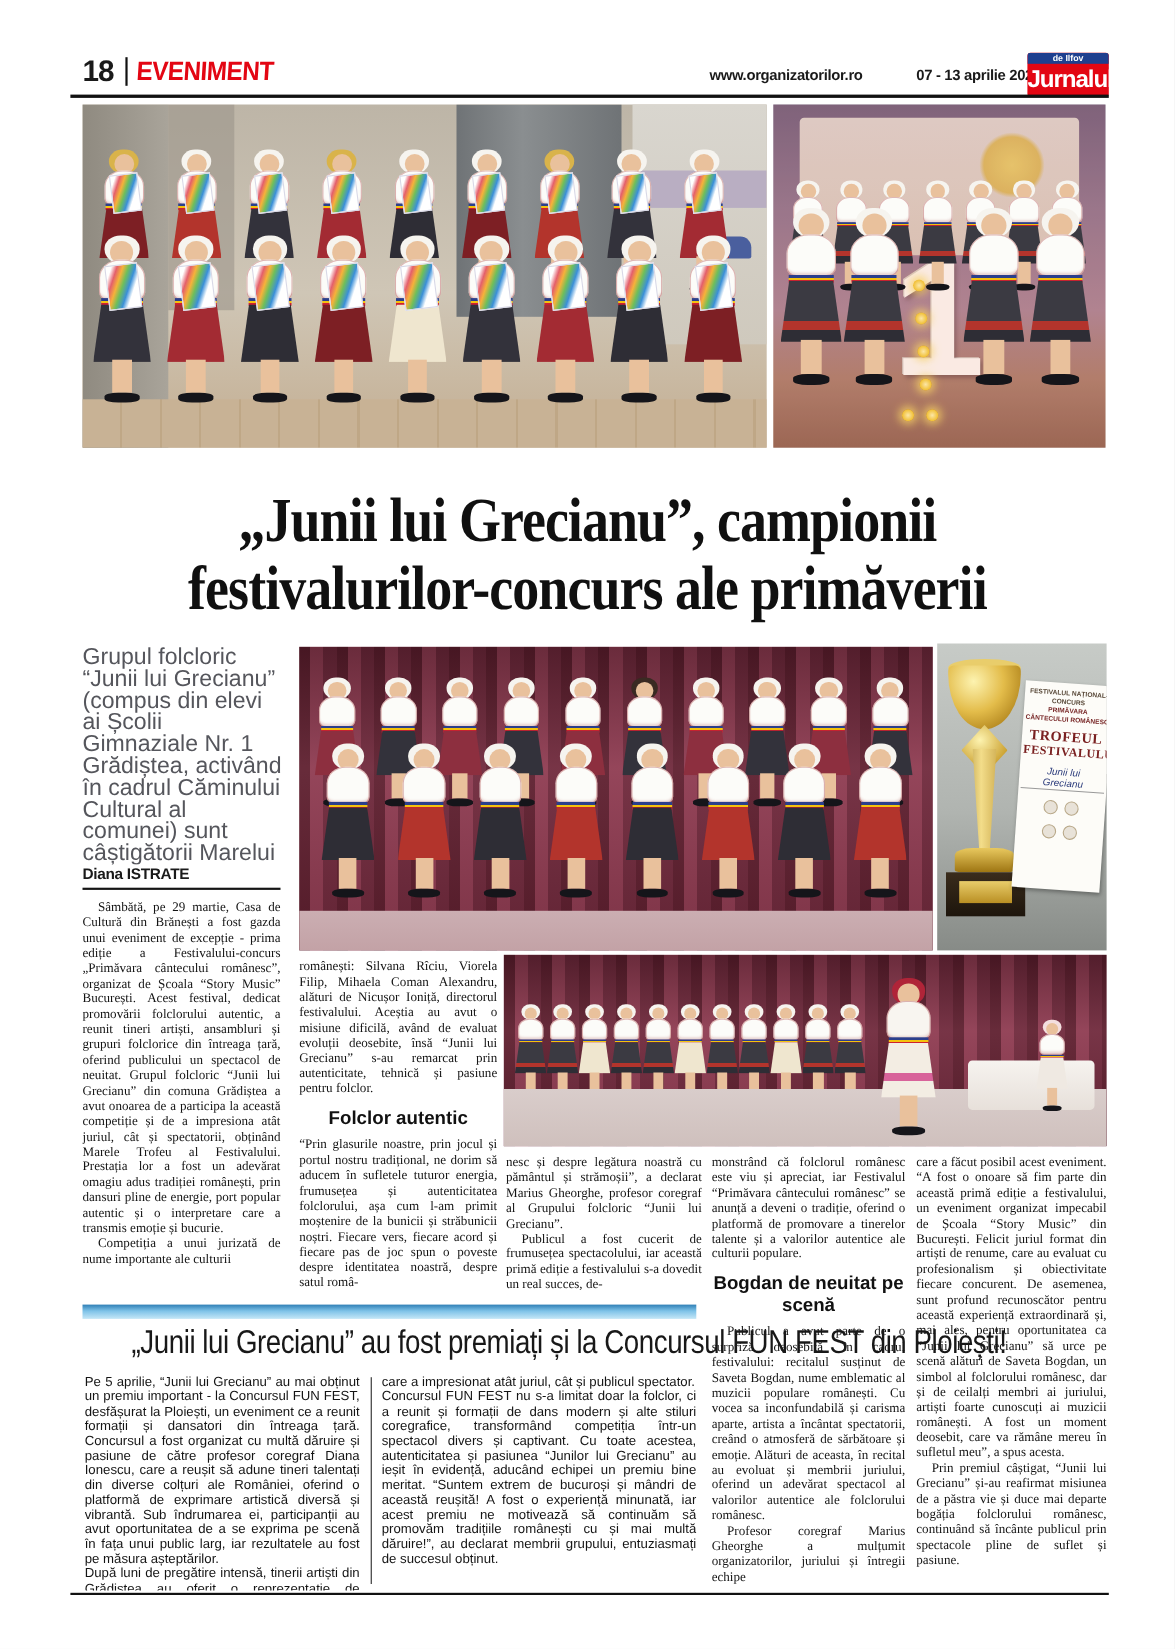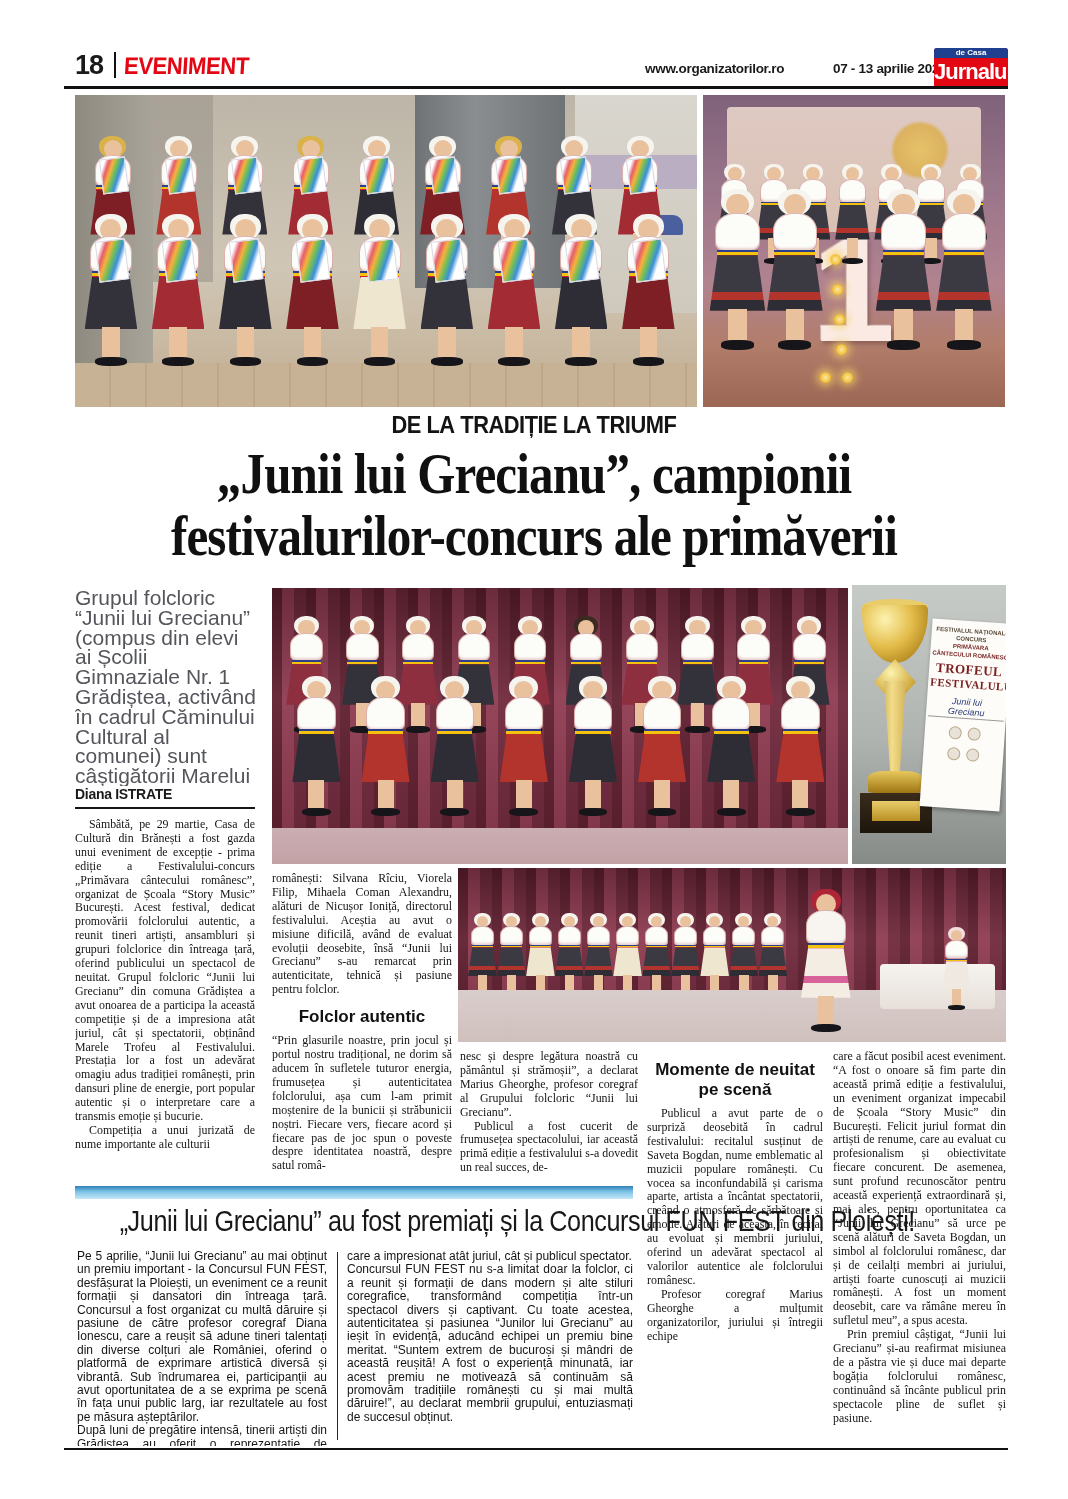--- a/index.html
+++ b/index.html
@@ -85,21 +85,21 @@
 <body>
 
 <div class="page">
 
   <div class="abs pagenum" style="left:75px;top:50px;">18</div>
   <div class="abs hdr-divider" style="left:114px;top:52px;height:26px;"></div>
   <div class="abs section-label" style="left:124px;top:52px;">EVENIMENT</div>
   <div class="abs hdr-small" style="left:645px;top:61px;">www.organizatorilor.ro</div>
   <div class="abs hdr-small" style="left:833px;top:61px;">07 - 13 aprilie 2025</div>
   <div class="abs logo-box" style="left:934px;top:48px;width:74px;height:40px;">
-    <span class="logo-top">de Casa</span>
+    <span class="logo-top">de Ilfov</span>
     <span class="logo-main">Jurnalul</span>
   </div>
   <div class="abs hdr-rule" style="left:64px;top:86px;width:944px;height:3px;"></div>
 
   <div class="abs photo" id="photo1" style="left:75px;top:95px;width:622px;height:312px;
        background:linear-gradient(180deg,#bdb5a7 0%,#cfc6b6 55%,#c9b9a2 80%,#c2ad92 100%);">
     <div class="abs" style="left:0;top:0;width:78px;height:100%;background:linear-gradient(90deg,#8f8a80,#a9a49a);"></div>
     <div class="abs" style="left:78px;top:0;width:60px;height:60%;background:#9b948a;opacity:.6;"></div>
     <div class="abs" style="left:340px;top:0;width:150px;height:62%;background:linear-gradient(90deg,#6f7376,#8a8e90 40%,#6f7376);"></div>
     <div class="abs" style="left:500px;top:0;width:122px;height:70%;background:linear-gradient(180deg,#d9d6cf,#cfc9bd);"></div>
@@ -390,23 +390,20 @@
         <div class="scarf" style="left: 14.8px; top: 0px; width: 33.3px; height: 27.75px; background: rgb(246, 244, 239); border-radius: 50% 50% 55% 55%;"></div>
         <div class="head" style="left: 20.35px; top: 5.55px; width: 22.2px; height: 22.2px;"></div>
         <div class="blouse" style="left: 9.25px; top: 24.05px; width: 44.4px; height: 38.85px;"></div>
         <div class="belt" style="left: 11.1px; top: 61.05px; width: 40.7px; height: 7.4px;"></div>
         <div class="skirt" style="left: 3.7px; top: 66.6px; width: 55.5px; height: 55.5px; background: linear-gradient(rgb(59, 58, 66) 0px, rgb(59, 58, 66) 66%, rgb(179, 52, 44) 66%, rgb(179, 52, 44) 80%, rgb(46, 45, 53) 80%);"></div>
         <div class="legs" style="left: 22.2px; top: 120.25px; width: 18.5px; height: 31.45px;"></div>
         <div class="shoes" style="left: 14.8px; top: 151.7px; width: 33.3px; height: 9.25px;"></div>
       </div>
     </div>
 
-  <div class="abs" style="left:0;top:412px;width:1068px;text-align:center;">
-    <span class="kicker" style="display:inline-block;"><span class="lite">DE LA</span>&nbsp;<span class="strong">TRADIȚIE</span>&nbsp;<span class="lite">LA</span>&nbsp;<span class="strong">TRIUMF</span></span>
-  </div>
   <div class="abs headline" style="left:0;top:443px;width:1068px;">
     <div>„Junii lui Grecianu”, campionii</div>
     <div>festivalurilor-concurs ale primăverii</div>
   </div>
 
   <div class="abs intro" style="left:75px;top:588px;width:182px;height:198px;overflow:hidden;">Grupul folcloric “Junii lui Grecianu” (compus din elevi ai Școlii Gimnaziale Nr. 1 Grădiștea, activând în cadrul Căminului Cultural al comunei) sunt câștigătorii Marelui Trofeu al primei ediții a Festivalului “Primăvara cântecului românesc”.</div>
   <div class="abs byline" style="left:75px;top:786px;width:180px;">Diana ISTRATE</div>
   <div class="abs body-col" style="left:75px;top:818px;width:180px;height:368px;overflow:hidden;">
     <p class="ind">Sâmbătă, pe 29 martie, Casa de Cultură din Brănești a fost gazda unui eveniment de excepție - prima ediție a Festivalului-concurs „Primăvara cântecului românesc”, organizat de Școala “Story Music” București. Acest festival, dedicat promovării folclorului autentic, a reunit tineri artiști, ansambluri și grupuri folclorice din întreaga țară, oferind publicului un spectacol de neuitat. Grupul folcloric “Junii lui Grecianu” din comuna Grădiștea a avut onoarea de a participa la această competiție și de a impresiona atât juriul, cât și spectatorii, obținând Marele Trofeu al Festivalului. Prestația lor a fost un adevărat omagiu adus tradiției românești, prin dansuri pline de energie, port popular autentic și o interpretare care a transmis emoție și bucurie.</p>
     <p class="ind">Competiția a unui jurizată de nume importante ale culturii</p>
@@ -724,21 +721,22 @@
     <div class="subhead">Folclor autentic</div>
     <p>“Prin glasurile noastre, prin jocul și portul nostru tradițional, ne dorim să aducem în sufletele tuturor energia, frumusețea și autenticitatea folclorului, așa cum l-am primit moștenire de la bunicii și străbunicii noștri. Fiecare vers, fiecare acord și fiecare pas de joc spun o poveste despre identitatea noastră, despre satul româ-</p>
   </div>
 
   <div class="abs body-col" style="left:460px;top:1050px;width:178px;height:132px;overflow:hidden;">
     <p>nesc și despre legătura noastră cu pământul și strămoșii”, a declarat Marius Gheorghe, profesor coregraf al Grupului folcloric “Junii lui Grecianu”.</p>
     <p class="ind">Publicul a fost cucerit de frumusețea spectacolului, iar această primă ediție a festivalului s-a dovedit un real succes, de-</p>
   </div>
 
   <div class="abs body-col" style="left:647px;top:1050px;width:176px;height:392px;overflow:hidden;">
-    <div class="subhead">Momente de neuitat pe scenă</div>
+    <p>monstrând că folclorul românesc este viu și apreciat, iar Festivalul “Primăvara cântecului românesc” se anunță a deveni o tradiție, oferind o platformă de promovare a tinerelor talente și a valorilor autentice ale culturii populare.</p>
+    <div class="subhead">Bogdan de neuitat pe scenă</div>
     <p class="ind">Publicul a avut parte de o surpriză deosebită în cadrul festivalului: recitalul susținut de Saveta Bogdan, nume emblematic al muzicii populare românești. Cu vocea sa inconfundabilă și carisma aparte, artista a încântat spectatorii, creând o atmosferă de sărbătoare și emoție. Alături de aceasta, în recital au evoluat și membrii juriului, oferind un adevărat spectacol al valorilor autentice ale folclorului românesc.</p>
     <p class="ind">Profesor coregraf Marius Gheorghe a mulțumit organizatorilor, juriului și întregii echipe</p>
   </div>
 
   <div class="abs body-col" style="left:833px;top:1050px;width:173px;height:392px;overflow:hidden;">
     <p>care a făcut posibil acest eveniment. “A fost o onoare să fim parte din această primă ediție a festivalului, un eveniment organizat impecabil de Școala “Story Music” din București. Felicit juriul format din artiști de renume, care au evaluat cu profesionalism și obiectivitate fiecare concurent. De asemenea, sunt profund recunoscător pentru această experiență extraordinară și, mai ales, pentru oportunitatea ca “Junii lui Grecianu” să urce pe scenă alături de Saveta Bogdan, un simbol al folclorului românesc, dar și de ceilalți membri ai juriului, artiști foarte cunoscuți ai muzicii românești. A fost un moment deosebit, care va rămâne mereu în sufletul meu”, a spus acesta.</p>
     <p class="ind">Prin premiul câștigat, “Junii lui Grecianu” și-au reafirmat misiunea de a păstra vie și duce mai departe bogăția folclorului românesc, continuând să încânte publicul prin spectacole pline de suflet și pasiune.</p>
   </div>
 
   <div class="abs banner-bar" style="left:75px;top:1186px;width:558px;height:13px;"></div>

